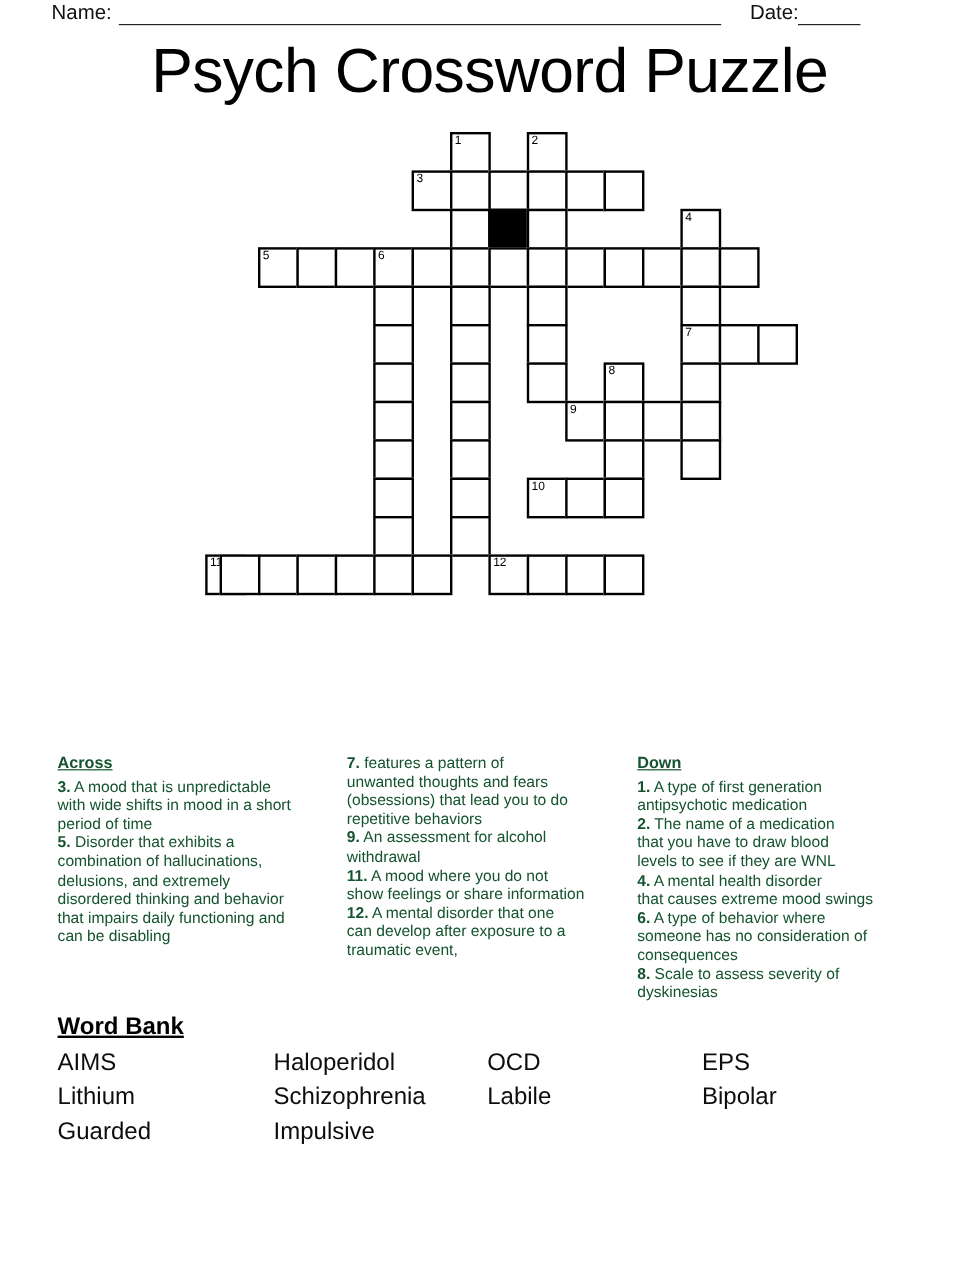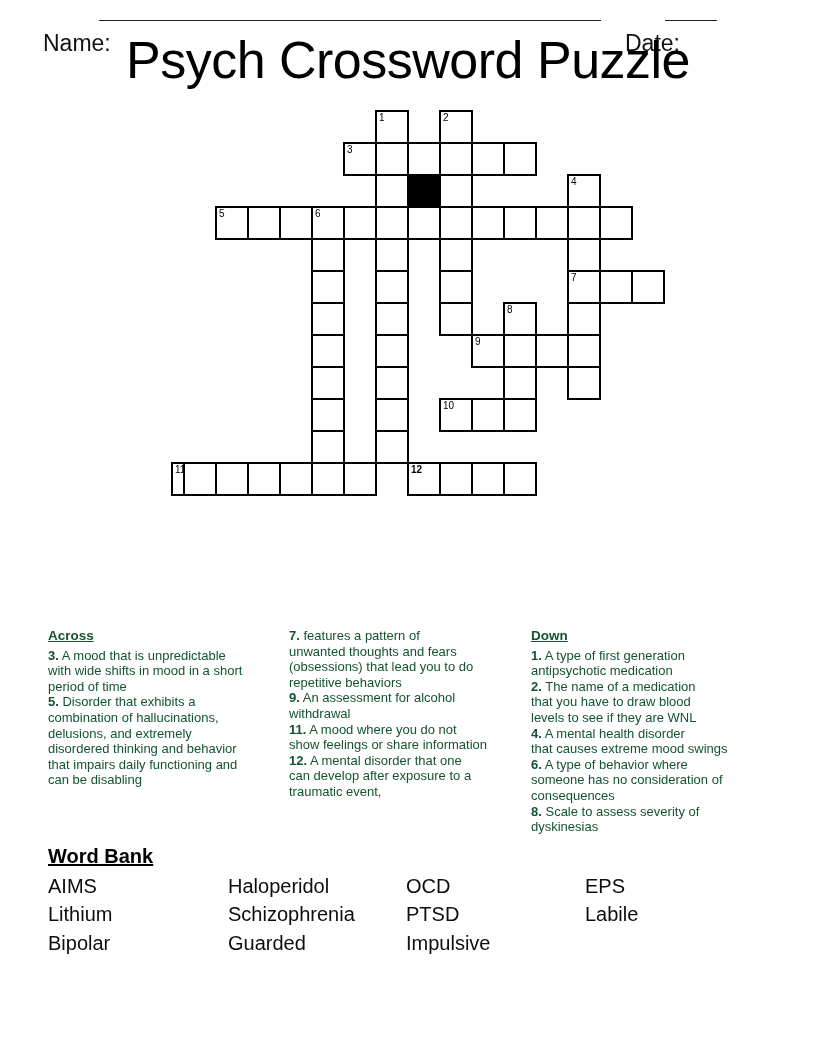--- a/index.html
+++ b/index.html
@@ -1,21 +1,21 @@
 <!DOCTYPE html>
 <html><head>
 <meta charset="utf-8">
 <style>
   html,body{margin:0;padding:0;background:#fff;}
   body{width:816px;height:1056px;position:relative;overflow:hidden;
        font-family:"Liberation Sans","DejaVu Sans",sans-serif;color:#000;}
   .page{position:absolute;inset:0;background:#fff;}
 
   
-  .hdr-label{position:absolute;font-size:23px;line-height:20px;color:#111;margin-top:32px;}
+  .hdr-label{position:absolute;font-size:17px;line-height:20px;color:#111;}
   #nameLabel{left:43px;top:1px;}
   #dateLabel{left:625px;top:1px;}
   .blank{position:absolute;height:18px;border-bottom:1.7px solid #222;}
   #nameLine{left:99px;top:2px;width:502px;}
   #dateLine{left:665px;top:2px;width:52px;}
 
   
   .title{position:absolute;left:0;top:28px;width:816px;margin:0;text-align:center;
          font-size:52px;line-height:64px;font-weight:normal;letter-spacing:-0.5px;color:#000;}
 
@@ -135,21 +135,21 @@
       <div class="cell" style="left: 375px; top: 430px; height: 34px; width: 34px; border-color: rgb(0, 0, 0);"></div>
       <div class="cell" style="left: 151px; top: 462px; height: 34px; width: 34px; border-color: rgb(0, 0, 0); margin-left: 20px;">
         <span class="cellnum">11</span>
       </div>
       <div class="cell" style="left: 183px; top: 462px; height: 34px; width: 34px; border-color: rgb(0, 0, 0);"></div>
       <div class="cell" style="left: 215px; top: 462px; height: 34px; width: 34px; border-color: rgb(0, 0, 0);"></div>
       <div class="cell" style="left: 247px; top: 462px; height: 34px; width: 34px; border-color: rgb(0, 0, 0);"></div>
       <div class="cell" style="left: 279px; top: 462px; height: 34px; width: 34px; border-color: rgb(0, 0, 0);"></div>
       <div class="cell" style="left: 311px; top: 462px; height: 34px; width: 34px; border-color: rgb(0, 0, 0);"></div>
       <div class="cell" style="left: 343px; top: 462px; height: 34px; width: 34px; border-color: rgb(0, 0, 0);"></div>
-      <div class="cell" style="left: 407px; top: 462px; height: 34px; width: 34px; border-color: rgb(0, 0, 0); font-weight: bold;">
+      <div class="cell" style="left: 407px; top: 462px; height: 34px; width: 34px; border-color: rgb(0, 0, 0);">
         <span class="cellnum">12</span>
       </div>
       <div class="cell" style="left: 439px; top: 462px; height: 34px; width: 34px; border-color: rgb(0, 0, 0);"></div>
       <div class="cell" style="left: 471px; top: 462px; height: 34px; width: 34px; border-color: rgb(0, 0, 0);"></div>
       <div class="cell" style="left: 503px; top: 462px; height: 34px; width: 34px; border-color: rgb(0, 0, 0);"></div>
     </div>
 
   <div class="clue-col" id="col1">
       <div class="clue-header">Across</div>
       <div class="clue"><b>3.</b> A mood that is unpredictable
@@ -192,20 +192,19 @@
     </div>
 
   <div class="wb-title">Word Bank</div>
   <div class="wb-grid">
       <div class="wb-word">AIMS</div>
       <div class="wb-word">Haloperidol</div>
       <div class="wb-word">OCD</div>
       <div class="wb-word">EPS</div>
       <div class="wb-word">Lithium</div>
       <div class="wb-word">Schizophrenia</div>
-      <div class="wb-word">PTSD</div>
       <div class="wb-word">Labile</div>
       <div class="wb-word">Bipolar</div>
       <div class="wb-word">Guarded</div>
       <div class="wb-word">Impulsive</div>
     </div>
 
 </div>
 
 </body></html>

